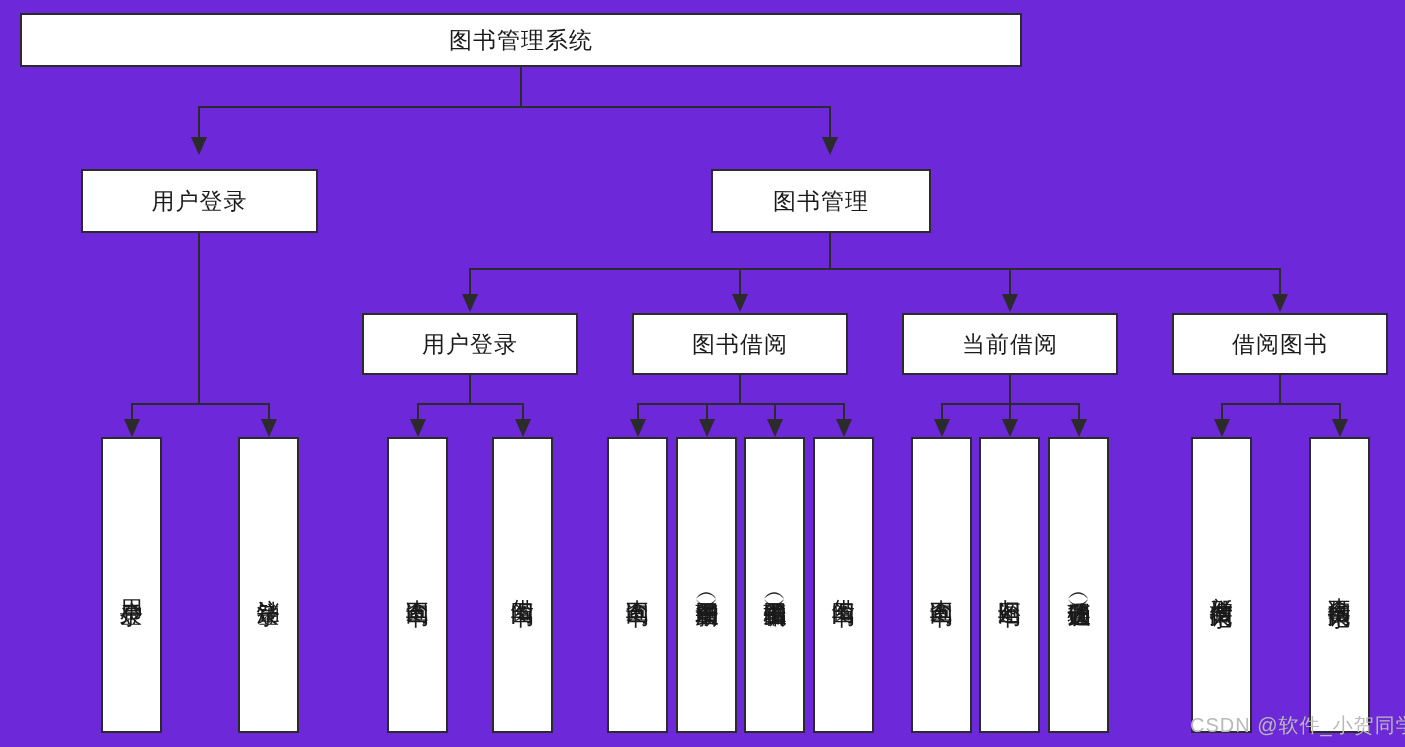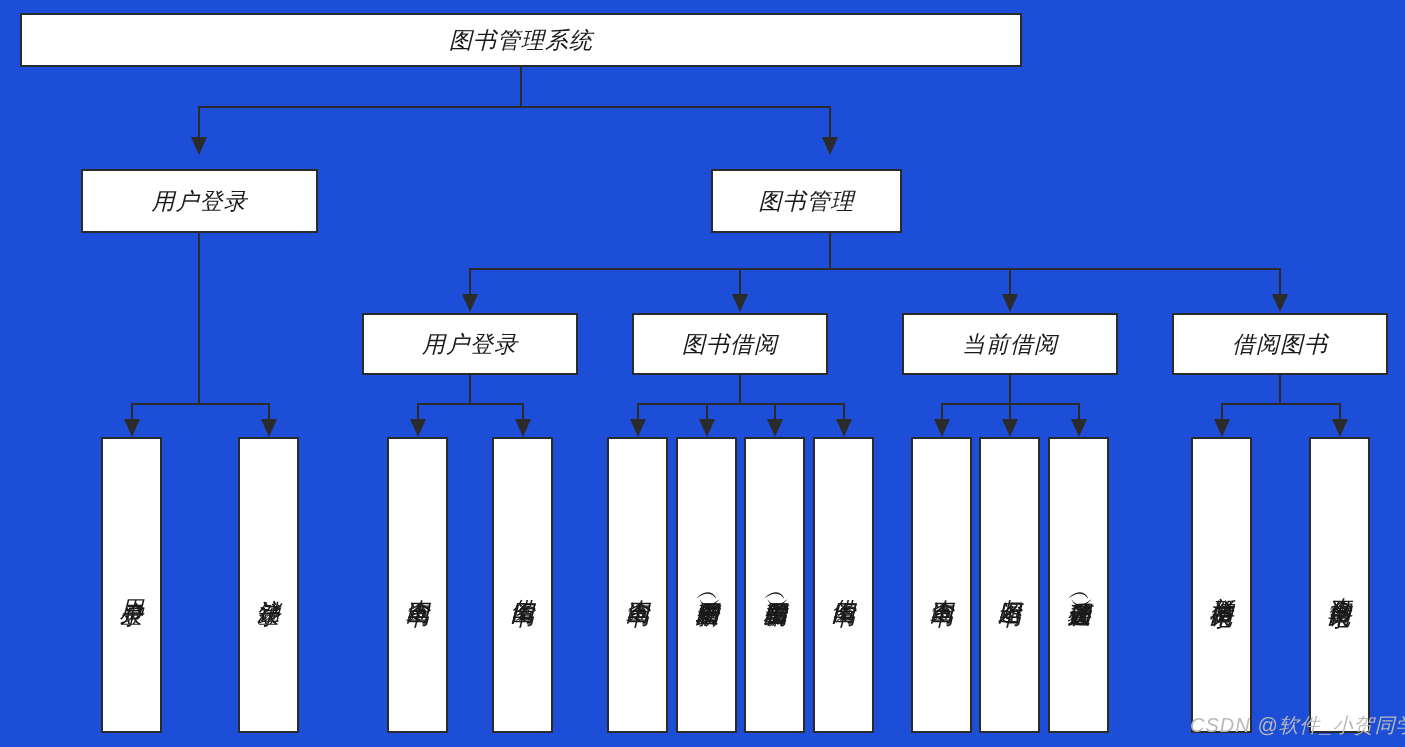--- a/index.html
+++ b/index.html
@@ -7,23 +7,22 @@
     padding: 0;
     background: #ffffff;
   }
   body {
     font-family: "Liberation Sans", "DejaVu Sans", sans-serif;
   }
   #canvas {
     position: relative;
     width: 1405px;
     height: 747px;
-    background: #1d4ed8;
+    background: #6d28d9;
     overflow: hidden;
-    font-style: italic;
   }
   
   .node {
     position: absolute;
     box-sizing: border-box;
     border: 2px solid #2b2b2b;
     background: #ffffff;
     color: #1a1a1a;
   }
   .node.horiz {
@@ -94,21 +93,21 @@
   <div class="hline" style="left:198px; top:106px; width:633px;"></div>
   <div class="vline" style="left:198px; top:106px; height:33px;"></div>
   <div class="arrow" style="left:191px; top:137px;"></div>
   <div class="vline" style="left:829px; top:106px; height:33px;"></div>
   <div class="arrow" style="left:822px; top:137px;"></div>
 
   <div class="node horiz" style="left:81px; top:169px; width:237px; height:64px;">
     <span>用户登录</span>
   </div>
 
-  <div class="node horiz" style="left:711px; top:169px; width:191px; height:64px;">
+  <div class="node horiz" style="left:711px; top:169px; width:220px; height:64px;">
     <span>图书管理</span>
   </div>
 
   <div class="vline" style="left:198px; top:233px; height:172px;"></div>
   <div class="hline" style="left:131px; top:403px; width:137px;"></div>
   <div class="vline" style="left:131px; top:403px; height:19px;"></div>
   <div class="arrow" style="left:124px; top:419px;"></div>
   <div class="vline" style="left:268px; top:403px; height:19px;"></div>
   <div class="arrow" style="left:261px; top:419px;"></div>
 
@@ -119,21 +118,21 @@
   <div class="vline" style="left:739px; top:268px; height:28px;"></div>
   <div class="arrow" style="left:732px; top:294px;"></div>
   <div class="vline" style="left:1009px; top:268px; height:28px;"></div>
   <div class="arrow" style="left:1002px; top:294px;"></div>
   <div class="vline" style="left:1279px; top:268px; height:28px;"></div>
   <div class="arrow" style="left:1272px; top:294px;"></div>
 
   <div class="node horiz" style="left:362px; top:313px; width:216px; height:62px;">
     <span>用户登录</span>
   </div>
-  <div class="node horiz" style="left:632px; top:313px; width:196px; height:62px;text-align:right;">
+  <div class="node horiz" style="left:632px; top:313px; width:216px; height:62px;text-align:right;">
     <span>图书借阅</span>
   </div>
   <div class="node horiz" style="left:902px; top:313px; width:216px; height:62px;">
     <span>当前借阅</span>
   </div>
   <div class="node horiz" style="left:1172px; top:313px; width:216px; height:62px;">
     <span>借阅图书</span>
   </div>
 
   <div class="vline" style="left:469px; top:375px; height:29px;"></div>

